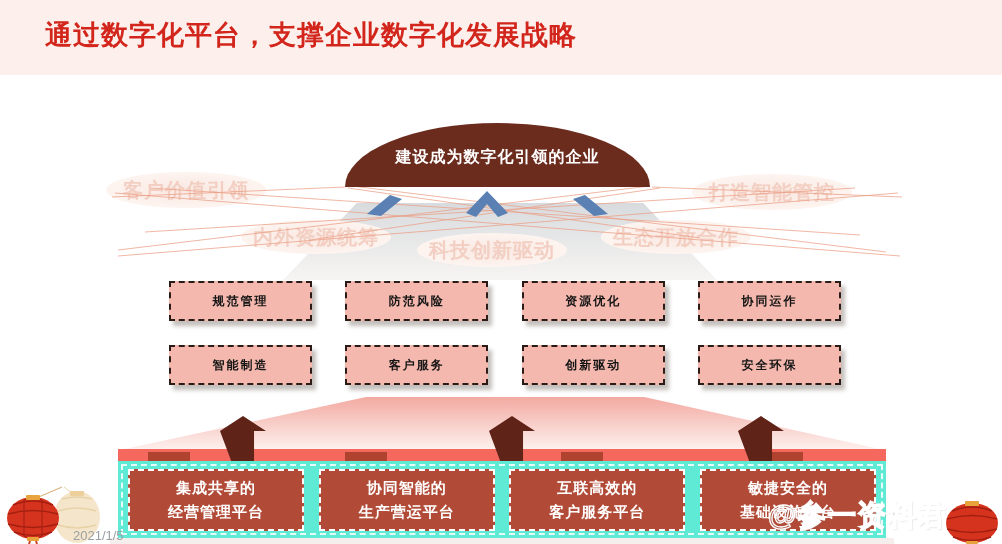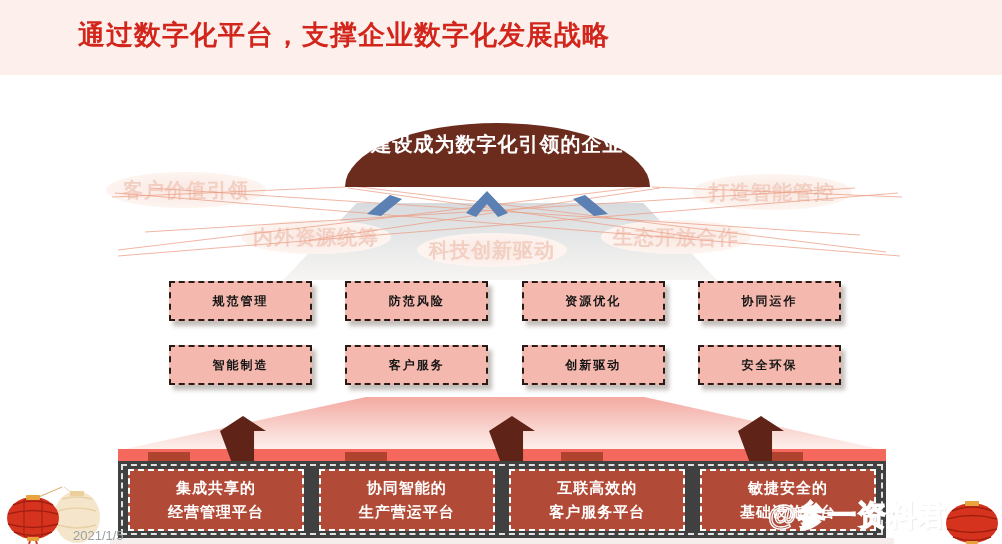--- a/index.html
+++ b/index.html
@@ -4,39 +4,39 @@
 <style>
   html,body{margin:0;padding:0;background:#fff;}
   .slide{
     position:relative;width:1002px;height:544px;overflow:hidden;background:#ffffff;
     font-family:"Liberation Sans","DejaVu Sans",sans-serif;
   }
   
   .header-band{position:absolute;left:0;top:0;width:1002px;height:75px;background:#fdf0ec;}
   .slide-title{
     position:absolute;left:45px;top:17px;font-size:27px;font-weight:bold;color:#d2251c;
-    letter-spacing:1px;white-space:nowrap;margin-left:33px;
+    letter-spacing:1px;white-space:nowrap;
   }
   
   .net{position:absolute;left:0;top:0;pointer-events:none;}
   .net line{stroke:#ec9e85;stroke-width:1;opacity:.75;}
   .net polygon{fill:#5b80b3;}
   
   .gray-trap{
     position:absolute;left:283px;top:203px;width:434px;height:77px;
     clip-path:polygon(17% 0,83% 0,100% 100%,0 100%);
     background:linear-gradient(#d8dbde,#f7f5f3);
   }
   
   .dome{
     position:absolute;left:345px;top:123px;width:305px;height:64px;
     background:#6b2b1d;border-radius:153px 153px 0 0 / 64px 64px 0 0;
     text-align:center;
   }
-  .dome-label{display:inline-block;margin-top:8px;font-size:20px;font-weight:bold;color:#ffffff;letter-spacing:1px;}
+  .dome-label{display:inline-block;margin-top:24px;font-size:16px;font-weight:bold;color:#ffffff;letter-spacing:1px;}
   
   .faded{
     position:absolute;display:flex;align-items:center;justify-content:center;
     border-radius:50%;background:radial-gradient(#fae8e2,#fdf4f0 70%, rgba(253,244,240,0));
     font-size:20px;font-weight:bold;color:#f2cfc2;letter-spacing:1px;white-space:nowrap;
   }
   .faded.f1{left:106px;top:172px;width:160px;height:36px;}
   .faded.f2{left:692px;top:174px;width:160px;height:36px;}
   .faded.f3{left:241px;top:220px;width:150px;height:34px;}
   .faded.f4{left:417px;top:233px;width:150px;height:34px;}
@@ -59,21 +59,21 @@
   .salmon-band{position:absolute;left:118px;top:449px;width:768px;height:13px;background:#f4685d;}
   .tab{position:absolute;top:452px;width:42px;height:10px;background:#b04330;}
   .tab.t1{left:148px;} .tab.t2{left:345px;} .tab.t3{left:561px;} .tab.t4{left:761px;}
   .up-arrow{
     position:absolute;top:416px;width:46px;height:47px;background:#5f2318;
     clip-path:polygon(50% 0,100% 32%,74% 32%,74% 100%,26% 100%,0 32%);
   }
   .up-arrow.a1{left:220px;} .up-arrow.a2{left:489px;} .up-arrow.a3{left:738px;}
   
   .platform{
-    position:absolute;left:118px;top:461px;width:768px;height:77px;background:#404040;
+    position:absolute;left:118px;top:461px;width:768px;height:77px;background:#5eead4;
     box-sizing:border-box;display:flex;justify-content:space-between;align-items:center;
     padding:0 10px;
   }
   .platform::before{
     content:"";position:absolute;left:3px;top:3px;right:3px;bottom:3px;
     border:2px dashed rgba(255,255,255,.85);pointer-events:none;
   }
   .plat-box{
     box-sizing:border-box;width:176px;height:62px;border:2px dashed #ffffff;
     display:flex;flex-direction:column;align-items:center;justify-content:center;

